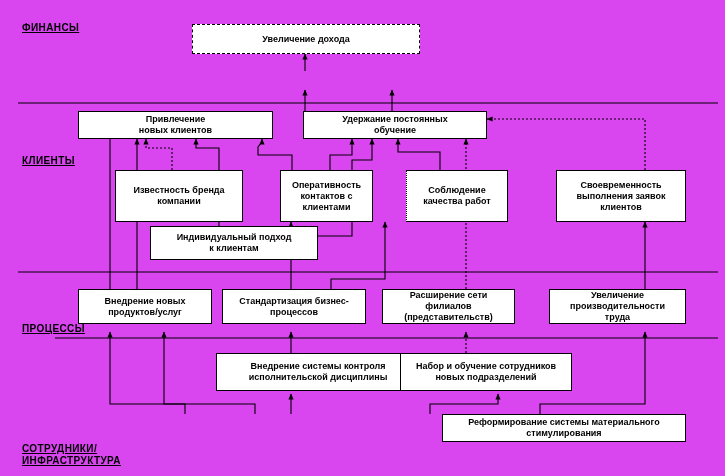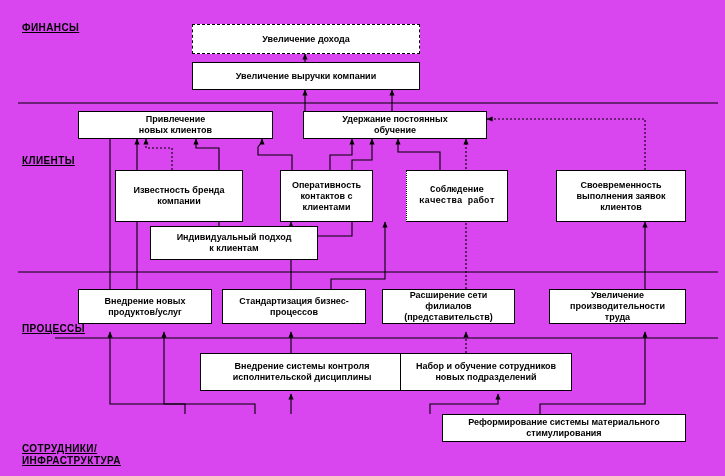--- a/index.html
+++ b/index.html
@@ -108,43 +108,40 @@
 
   <div class="perspective-label" style="left:22px;  top:22px;">ФИНАНСЫ</div>
   <div class="perspective-label" style="left:22px;  top:155px;">КЛИЕНТЫ</div>
   <div class="perspective-label" style="left:22px;  top:323px;">ПРОЦЕССЫ</div>
   <div class="perspective-label" style="left: 22px; top: 443px; white-space: pre-line;">СОТРУДНИКИ/
 ИНФРАСТРУКТУРА</div>
 
   <div class="node" style="left:192px; top:24px;  width:228px; height:30px; border-style:dashed;align-items:center;">
     <span>Увеличение дохода</span>
   </div>
-  <div class="node" style="left:192px; top:62px;  width:228px; height:28px;">
-    <span>Увеличение выручки компании</span>
-  </div>
 
   <div class="node" style="left:78px;  top:111px; width:195px; height:28px;">
     <span style="white-space: pre-line;">Привлечение
 новых клиентов</span>
   </div>
   <div class="node" style="left:303px; top:111px; width:184px; height:28px;">
     <span style="white-space: pre-line;">Удержание постоянных
 обучение</span>
   </div>
   <div class="node" style="left:115px; top:170px; width:128px; height:52px;">
     <span style="white-space: pre-line;">Известность бренда
 компании</span>
   </div>
   <div class="node" style="left:280px; top:170px; width:93px;  height:52px;">
     <span style="white-space: pre-line;">Оперативность
 контактов с
 клиентами</span>
   </div>
   <div class="node" style="left:406px; top:170px; width:102px; height:52px; border-left-style:dotted;">
-    <span style="white-space: pre-line; font-family: Liberation Mono, monospace;">Соблюдение
+    <span style="white-space: pre-line;">Соблюдение
 качества работ</span>
   </div>
   <div class="node" style="left:556px; top:170px; width:130px; height:52px;">
     <span style="white-space: pre-line;">Своевременность
 выполнения заявок
 клиентов</span>
   </div>
   <div class="node" style="left:150px; top:226px; width:168px; height:34px;">
     <span style="white-space: pre-line;">Индивидуальный подход
 к клиентам</span>
@@ -161,21 +158,21 @@
   <div class="node" style="left:382px; top:289px; width:133px; height:35px;">
     <span style="white-space: pre-line;">Расширение сети
 филиалов
 (представительств)</span>
   </div>
   <div class="node" style="left:549px; top:289px; width:137px; height:35px;">
     <span style="white-space: pre-line;">Увеличение
 производительности
 труда</span>
   </div>
-  <div class="node" style="left:200px; top:353px; width:204px; height:38px;">
+  <div class="node" style="left:216px; top:353px; width:204px; height:38px;">
     <span style="white-space: pre-line;">Внедрение системы контроля
 исполнительской дисциплины</span>
   </div>
   <div class="node" style="left:400px; top:353px; width:172px; height:38px;">
     <span style="white-space: pre-line;">Набор и обучение сотрудников
 новых подразделений</span>
   </div>
 
   <div class="node" style="left:442px; top:414px; width:244px; height:28px;">
     <span style="white-space: pre-line;">Реформирование системы материального

